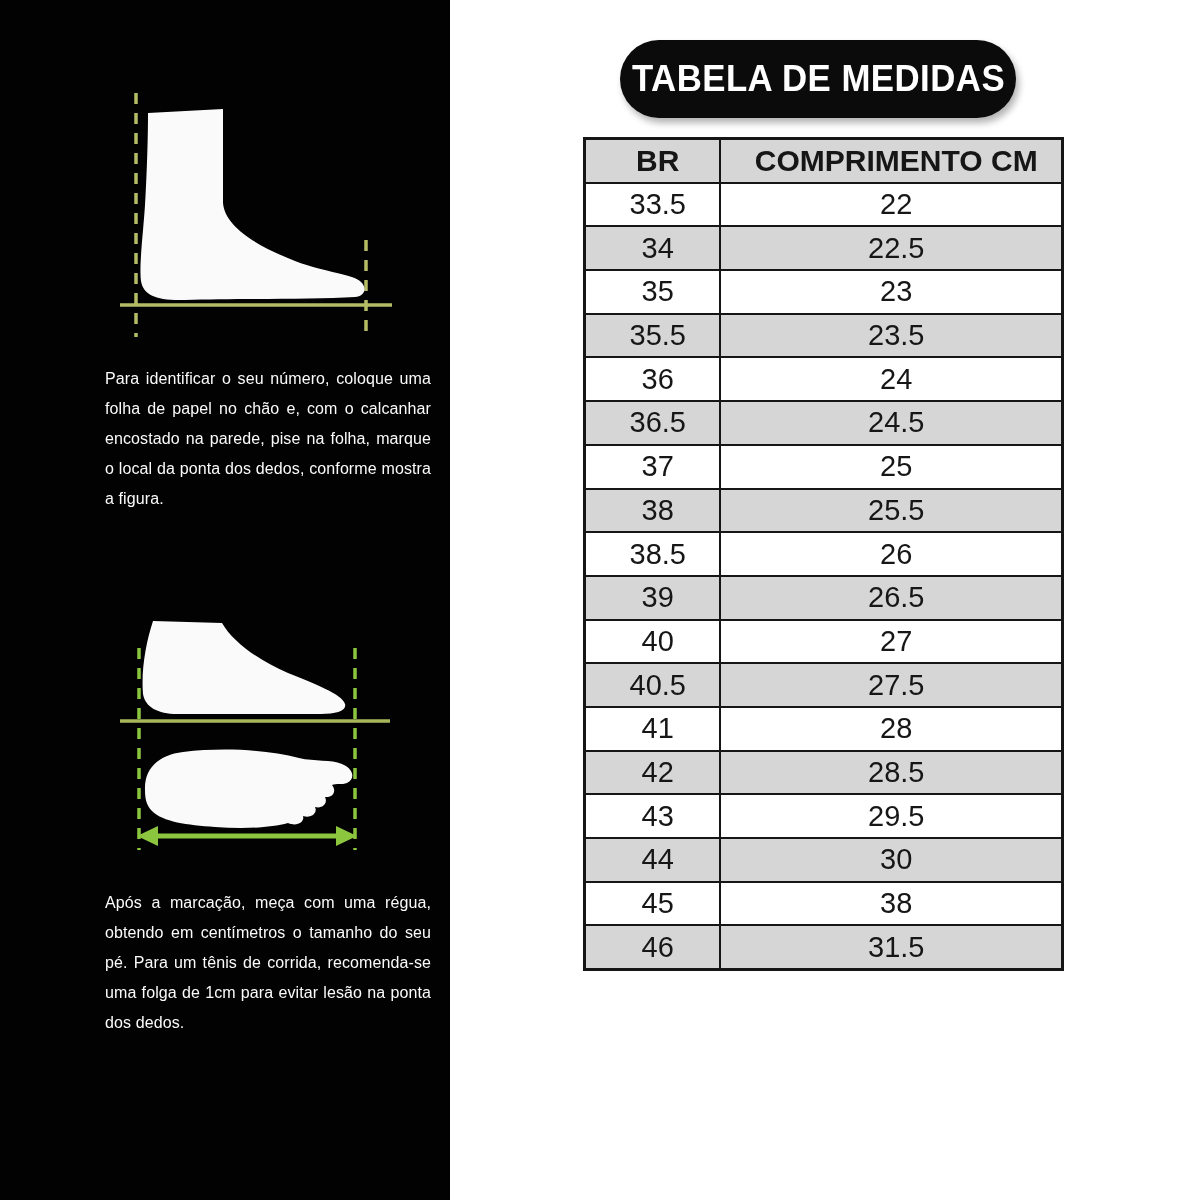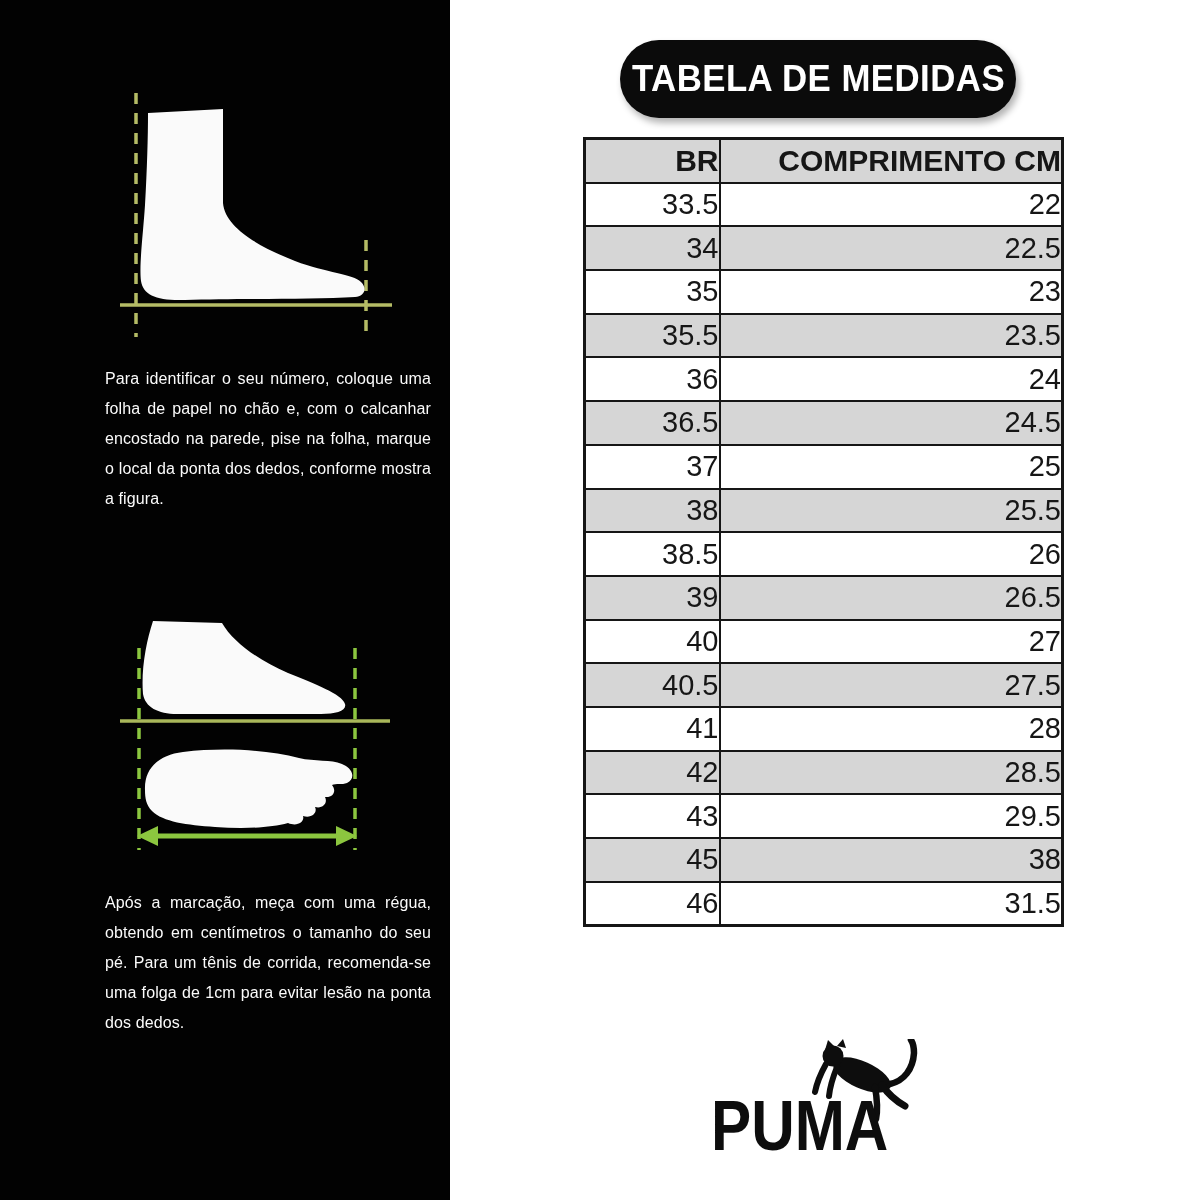--- a/index.html
+++ b/index.html
@@ -36,21 +36,21 @@
   }
   
   .size-table{
     position:absolute;left:583px;top:137px;width:481px;
     border-collapse:collapse;table-layout:fixed;
     background:#ffffff;border:3px solid #161616;
   }
   .size-table col.c1{width:135px;}
   .size-table th,.size-table td{
     border:2px solid #161616;height:41.7px;padding:0 0 0 11px;
-    text-align:right;vertical-align:middle;color:#161616;
+    text-align:center;vertical-align:middle;color:#161616;
     font-size:29px;line-height:1;white-space:nowrap;
   }
   .size-table th{background:#d6d6d6;font-weight:bold;font-size:30px;}
   .size-table tbody tr:nth-child(even) td{background:#d6d6d6;}
   .size-table tbody tr:nth-child(odd) td{background:#ffffff;}
   
   .logo{position:absolute;left:700px;top:1025px;width:350px;height:150px;}
   .wordmark{
     position:absolute;left:11px;top:66px;
     font-size:70px;font-weight:bold;color:#0d0d0d;
@@ -186,40 +186,28 @@
         </tr>
         <tr>
           <td>42</td>
           <td>28.5</td>
         </tr>
         <tr>
           <td>43</td>
           <td>29.5</td>
         </tr>
         <tr>
+          <td>44</td>
+          <td>30</td>
+        </tr>
+        <tr>
           <td>45</td>
           <td>38</td>
         </tr>
         <tr>
           <td>46</td>
           <td>31.5</td>
         </tr>
       </tbody>
   </table>
 
-  <div class="logo">
-    <svg class="cat" width="120" height="100" viewBox="0 0 120 100">
-      <g fill="#0d0d0d" stroke="#0d0d0d">
-        <path d="M78,45 C92,42 101,30 102,14 C102,8 101,4 99,1" fill="none" stroke-width="6.5" stroke-linecap="round"></path>
-        <ellipse cx="50" cy="36" rx="31" ry="13.5" transform="rotate(24 50 36)" stroke="none"></ellipse>
-        <circle cx="21" cy="17" r="10.5" stroke="none"></circle>
-        <path d="M13,11 L16,1 L23,8 Z" stroke="none"></path>
-        <path d="M25,7 L31,0 L34,9 Z" stroke="none"></path>
-        <path d="M14,25 C9,34 5,43 3,53" fill="none" stroke-width="6" stroke-linecap="round"></path>
-        <path d="M25,28 C21,38 18,47 17,57" fill="none" stroke-width="6" stroke-linecap="round"></path>
-        <path d="M70,46 C76,55 84,62 93,67" fill="none" stroke-width="7" stroke-linecap="round"></path>
-        <path d="M63,48 C65,59 66,70 64,80" fill="none" stroke-width="6.5" stroke-linecap="round"></path>
-      </g>
-    </svg>
-    <div class="wordmark">PUMA</div>
-  </div>
 
 </div>
 
 </body></html>

